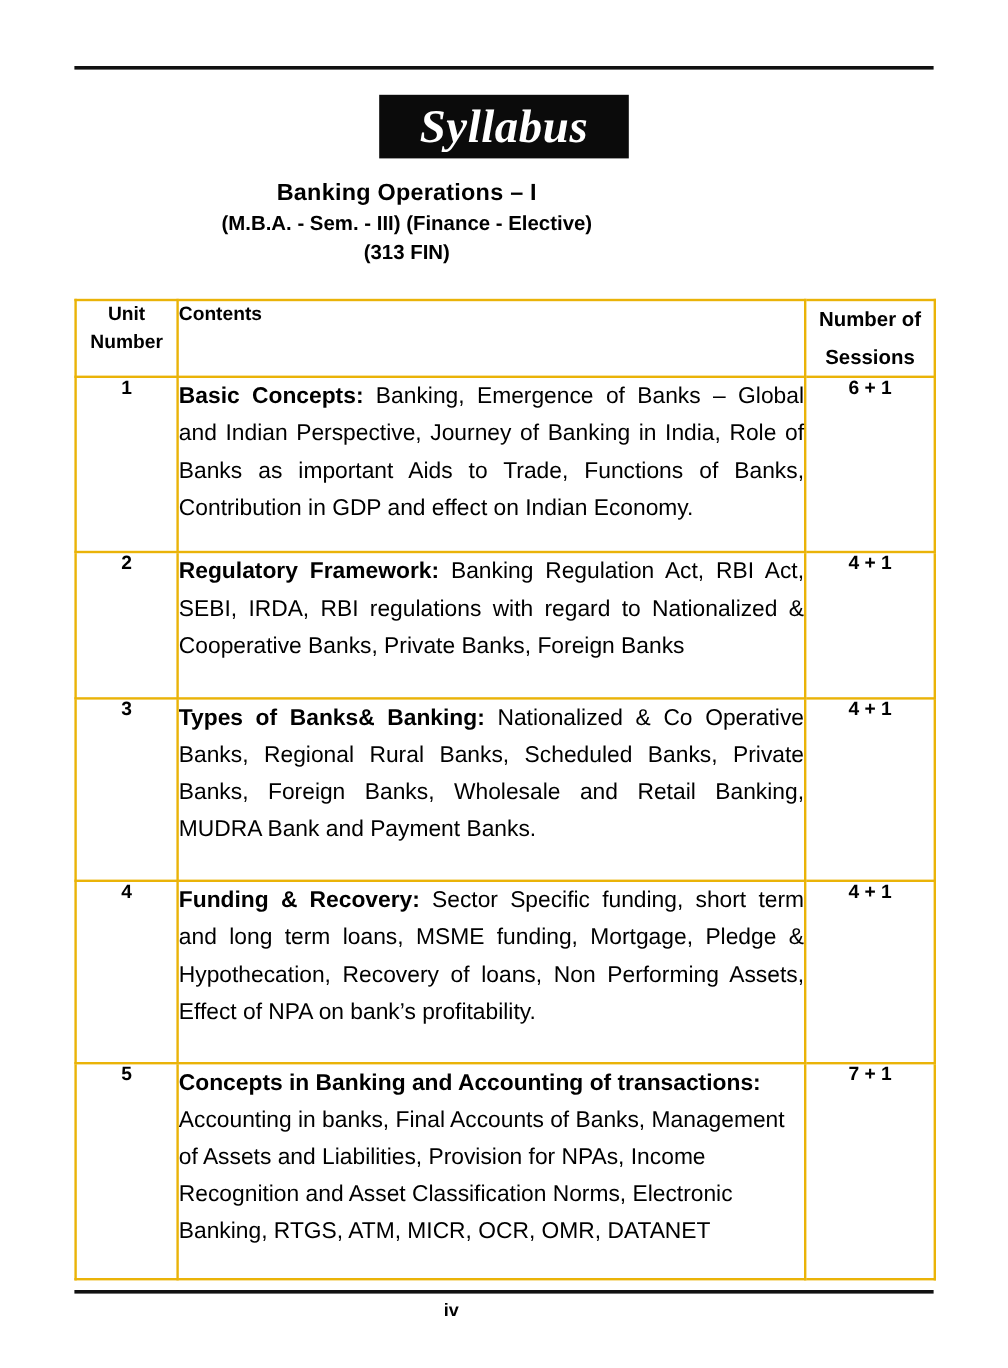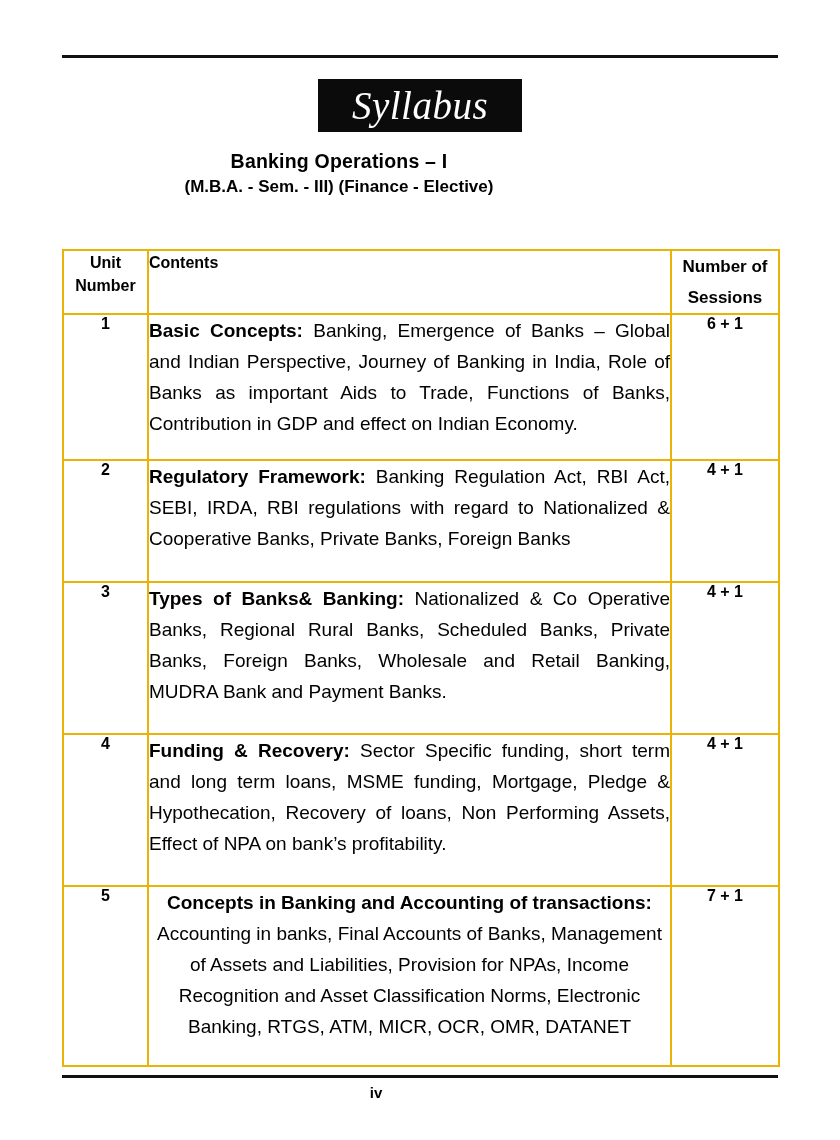--- a/index.html
+++ b/index.html
@@ -41,21 +41,21 @@
     left: 0;
     top: 79px;
     width: 840px;
     text-align: center;
   }
   .banner {
     display: inline-block;
     background: #0b0b0b;
     color: #ffffff;
     font-family: "Liberation Serif", "DejaVu Serif", serif;
-    font-weight: normal;
+    font-weight: bold;
     font-style: italic;
     font-size: 39px;
     line-height: 53px;
     padding: 0 34px;
     letter-spacing: 0.5px;
   }
 
   
   .titles {
     position: absolute;
@@ -145,21 +145,21 @@
     font-size: 19px;
     line-height: 31px;
     text-align: justify;
     text-justify: inter-word;
     padding: 5px 9px 10px 9px;
   }
   .cell-content .lead {
     font-weight: bold;
   }
   .cell-content.nojust {
-    text-align: center;
+    text-align: left;
     margin-left: 28px;
   }
 
   
   .r1 td { height: 144px; }
   .r2 td { height: 120px; }
   .r3 td { height: 150px; }
   .r4 td { height: 150px; }
   .r5 td { height: 178px; }
 
@@ -182,20 +182,21 @@
 
   <div class="rule rule-top"></div>
 
   <div class="banner-wrap">
     <span class="banner">Syllabus</span>
   </div>
 
   <div class="titles">
     <div class="title-main">Banking Operations – I</div>
     <div class="title-sub">(M.B.A. - Sem. - III) (Finance - Elective)</div>
+    <div class="title-code">(313 FIN)</div>
   </div>
 
   <table class="syllabus-table">
     <colgroup>
       <col class="col-unit">
       <col class="col-content">
       <col class="col-sess">
     </colgroup>
     <thead>
       <tr>

